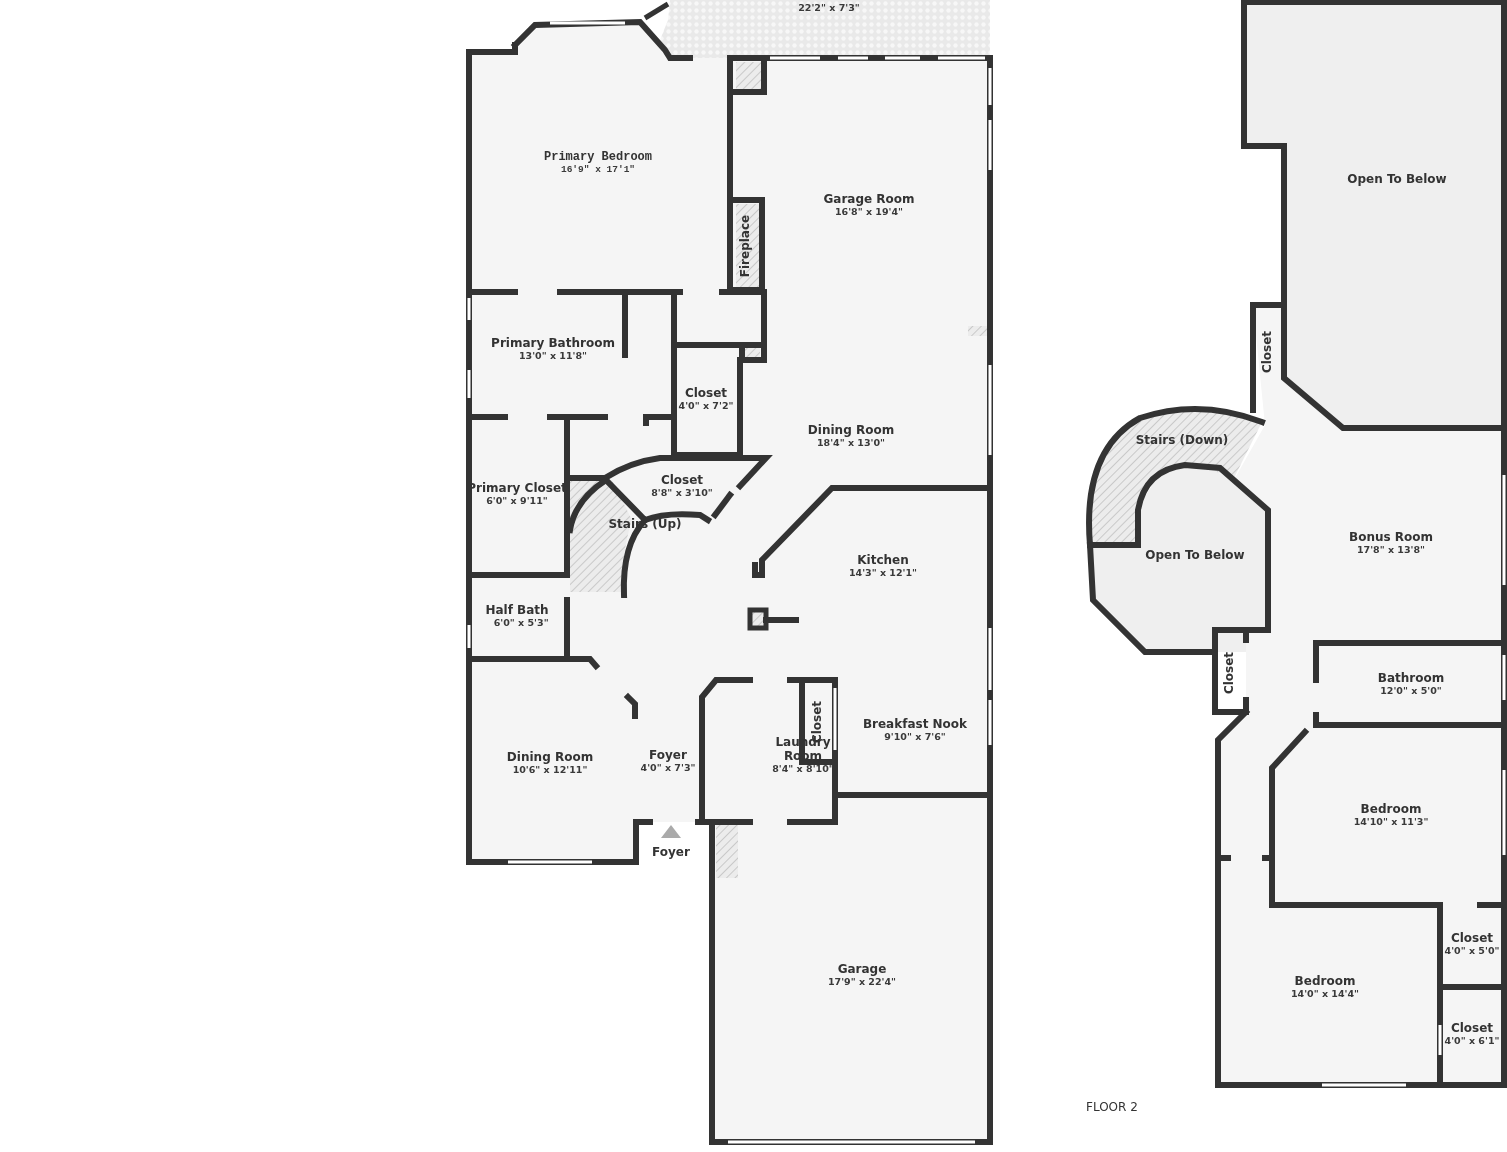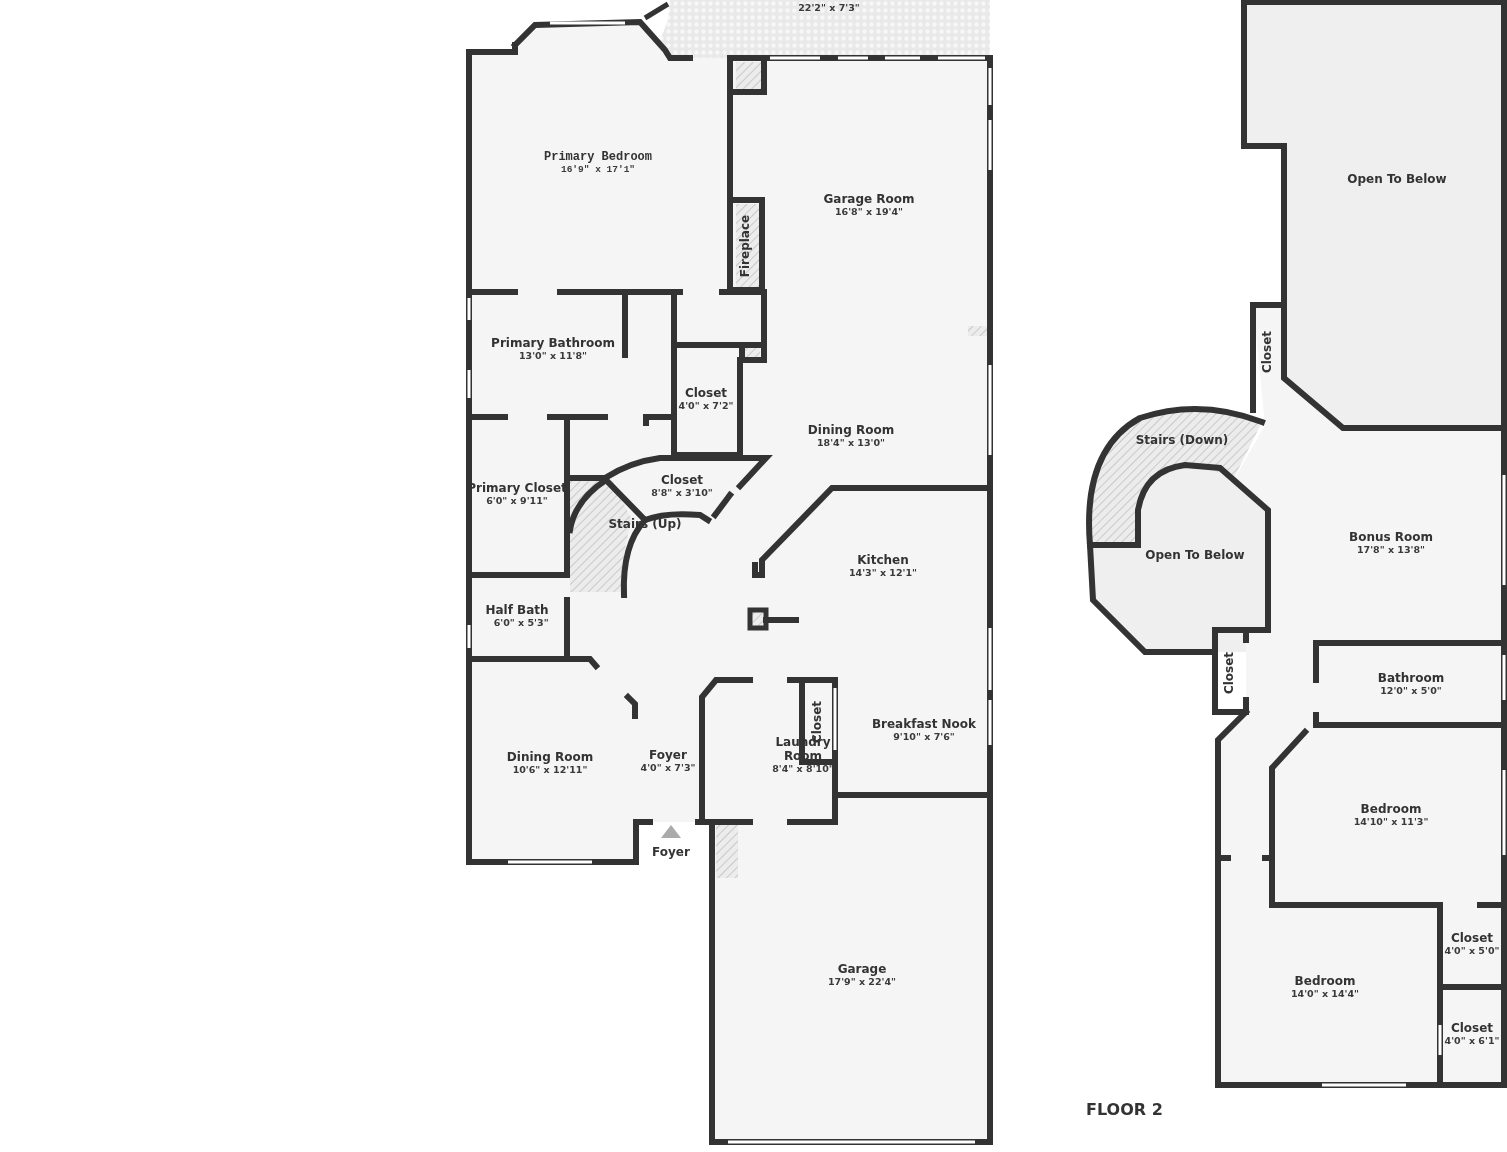--- a/index.html
+++ b/index.html
@@ -8,21 +8,21 @@
   .wall{fill:none;stroke:#333333;stroke-width:6;stroke-linejoin:miter;stroke-linecap:square;}
   .room{fill:#f5f5f5;stroke:none;}
   .otb{fill:#efefef;stroke:none;}
   .hatch{fill:url(#hatch);}
   .patio{fill:url(#dots);}
   .win{stroke:#ffffff;stroke-width:3;}
   .lbl{position:absolute;transform:translate(-50%,-50%);text-align:center;color:#333333;white-space:nowrap;line-height:1.15;}
   .lbl .n{font-size:12px;font-weight:bold;display:block;}
   .lbl .d{font-size:9.5px;font-weight:bold;display:block;color:#3a3a3a;}
   .vert{transform:translate(-50%,-50%) rotate(-90deg);}
-  .floor{position:absolute;font-size:16px;font-weight:bold;color:#333;}
+  .floor{position:absolute;font-size:12px;font-weight:normal;color:#333;}
   .entry-arrow{position:absolute;width:0;height:0;border-left:10px solid transparent;border-right:10px solid transparent;border-bottom:13px solid #aaaaaa;}
 </style>
 </head>
 <body>
 
 <svg width="1507" height="1152" viewBox="0 0 1507 1152">
   <defs>
     <pattern id="hatch" width="6" height="6" patternUnits="userSpaceOnUse" patternTransform="rotate(45)">
       <rect width="6" height="6" fill="#ececec"></rect>
       <line x1="0" y1="0" x2="0" y2="6" stroke="#bdbdbd" stroke-width="1.5"></line>
@@ -207,21 +207,21 @@
   <span class="n">Foyer</span>
   <span class="d">4'0" x 7'3"</span>
 </div>
 <div class="lbl" style="left:803px;top:755px;white-space:normal;width:70px;">
   <span class="n">Laundry Room</span>
   <span class="d">8'4" x 8'10"</span>
 </div>
 <div class="lbl vert" style="left:818px;top:722px;">
   <span class="n">Closet</span>
 </div>
-<div class="lbl" style="left:915px;top:730px;margin-left:9px;">
+<div class="lbl" style="left:915px;top:730px;">
   <span class="n">Breakfast Nook</span>
   <span class="d">9'10" x 7'6"</span>
 </div>
 <div class="lbl" style="left:862px;top:975px;">
   <span class="n">Garage</span>
   <span class="d">17'9" x 22'4"</span>
 </div>
 <div class="entry-arrow" style="left:661px;top:825px;"></div>
 <div class="lbl" style="left:671px;top:853px;">
   <span class="n">Foyer</span>

